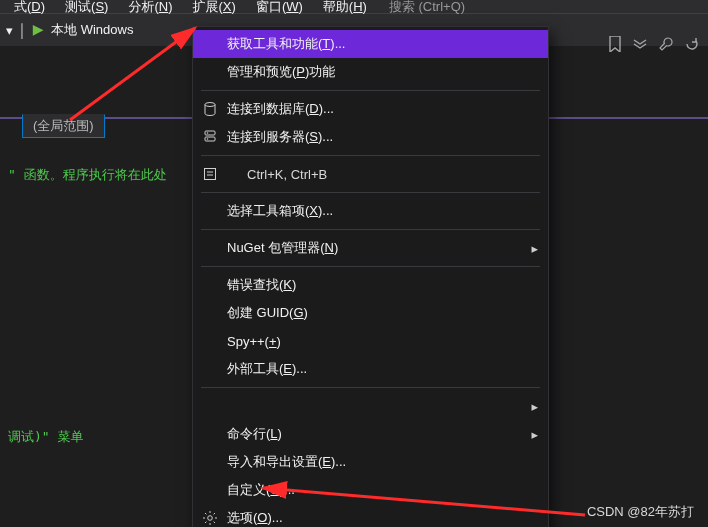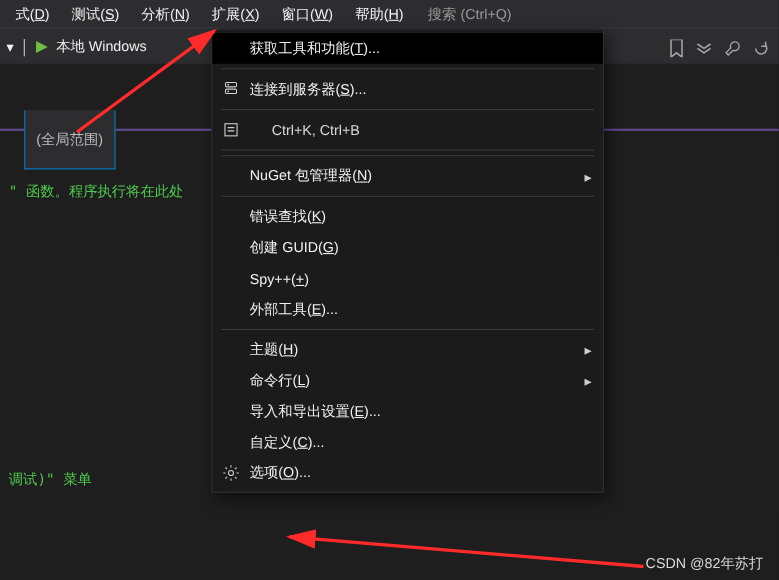--- a/index.html
+++ b/index.html
@@ -5,42 +5,42 @@
   * { margin: 0; padding: 0; box-sizing: border-box; }
   body {
     width: 708px; height: 527px;
     background: #1e1e1e;
     font-family: "Microsoft YaHei", "Segoe UI", sans-serif;
     font-size: 13px; color: #f1f1f1;
     overflow: hidden; position: relative;
   }
   .menubar {
     display: flex; align-items: center;
-    height: 26px; background: #2d2d30;
+    height: 14px; background: #2d2d30;
     padding-left: 4px; position: relative; z-index: 2;
     border-bottom: 1px solid #3f3f46;
   }
   .menubar-item {
     padding: 4px 10px; cursor: default; white-space: nowrap;
   }
   .menubar-item.active { background: #1b1b1c; }
   .search-hint { color: #999; margin-left: 12px; text-align: center; }
   .toolbar {
     display: flex; align-items: center; height: 32px;
     background: #2d2d30; padding: 0 6px; gap: 6px;
     position: relative; z-index: 2;
   }
   .toolbar .dropdown-icon, .toolbar .sep { color: #d0d0d0; }
   .play-icon { color: #6fbd45; font-size: 14px; margin-right: 4px; }
   .toolbar-text { color: #f1f1f1; margin-top: 48px; }
   .scope-tab {
-    position: absolute; left: 22px; top: 100px;
+    position: absolute; left: 22px; top: 114px;
     background: #2d2d30; border: 1px solid #007acc;
     border-top-color: #2d2d30;
-    padding: 17px 10px; color: #bcbcbc; z-index: 1;
+    padding: 2px 10px; color: #bcbcbc; z-index: 1;
   }
   .purple-line {
     position: absolute; left: 0; right: 0; top: 117px;
     height: 2px; background: #5e4b8b; z-index: 0;
   }
   .code-bg {
     position: absolute; left: 0; top: 136px; right: 0; bottom: 0;
     padding: 6px 8px; color: #4ec94e; white-space: pre; z-index: 0;
     line-height: 22px; font-family: Consolas, monospace; font-size: 13px;
   }
@@ -52,21 +52,21 @@
   .dropdown {
     position: absolute; left: 192px; top: 26px; width: 357px;
     background: #1b1b1c; border: 1px solid #313135;
     box-shadow: 4px 6px 14px rgba(0,0,0,.6);
     z-index: 10; padding: 3px 0;
   }
   .dd-item {
     display: flex; align-items: center; height: 28px;
     padding: 0 14px 0 34px; position: relative; cursor: default;
   }
-  .dd-item.highlight { background: #000000; }
+  .dd-item.highlight { background: #6d28d9; }
   .dd-label { flex: 1; white-space: nowrap; }
   .dd-shortcut { color: #d8d8d8; margin-left: 20px; white-space: nowrap; }
   .dd-sub { position: absolute; right: 10px; color: #cfcfcf; }
   .dd-sep { height: 1px; background: #3a3a3e; margin: 4px 8px; }
   .dd-icon {
     position: absolute; left: 8px; width: 18px; height: 18px;
     display: flex; align-items: center; justify-content: center;
   }
   .right-icons {
     position: absolute; right: 8px; top: 32px;
@@ -144,21 +144,33 @@
 
 
 
 
 </div>
 
 <div class="dropdown">
     <div class="dd-item highlight">
       <span class="dd-label">获取工具和功能(<u>T</u>)...</span>
     </div>
-    <div class="dd-sep"></div>
+    <div class="dd-item">
+      <span class="dd-label">管理和预览(<u>P</u>)功能</span>
+    </div>
+    <div class="dd-sep"></div>
+    <div class="dd-item">
+      <span class="dd-icon">
+        <svg width="16" height="16" viewBox="0 0 16 16">
+          <ellipse cx="8" cy="3.5" rx="5" ry="2" fill="none" stroke="#cfcfcf"></ellipse>
+          <path d="M3 3.5v9c0 1.1 2.2 2 5 2s5-.9 5-2v-9" fill="none" stroke="#cfcfcf"></path>
+        </svg>
+      </span>
+      <span class="dd-label">连接到数据库(<u>D</u>)...</span>
+    </div>
     <div class="dd-item">
       <span class="dd-icon">
         <svg width="16" height="16" viewBox="0 0 16 16">
           <rect x="3" y="2" width="10" height="4" rx="1" fill="none" stroke="#cfcfcf"></rect>
           <rect x="3" y="8" width="10" height="4" rx="1" fill="none" stroke="#cfcfcf"></rect>
           <circle cx="5.5" cy="4" r=".8" fill="#cfcfcf"></circle>
           <circle cx="5.5" cy="10" r=".8" fill="#cfcfcf"></circle>
         </svg>
       </span>
       <span class="dd-label">连接到服务器(<u>S</u>)...</span>
@@ -167,41 +179,43 @@
     <div class="dd-item">
       <span class="dd-icon">
         <svg width="16" height="16" viewBox="0 0 16 16">
           <rect x="2.5" y="2.5" width="11" height="11" fill="none" stroke="#cfcfcf"></rect>
           <path d="M5 6h6M5 9h6" stroke="#cfcfcf"></path>
         </svg>
       </span>
       <span class="dd-shortcut">Ctrl+K, Ctrl+B</span>
     </div>
     <div class="dd-sep"></div>
+    <div class="dd-item">
+      <span class="dd-label">选择工具箱项(<u>X</u>)...</span>
+    </div>
     <div class="dd-sep"></div>
     <div class="dd-item">
       <span class="dd-label">NuGet 包管理器(<u>N</u>)</span>
       <span class="dd-sub">▸</span>
     </div>
     <div class="dd-sep"></div>
     <div class="dd-item">
       <span class="dd-label">错误查找(<u>K</u>)</span>
     </div>
     <div class="dd-item">
       <span class="dd-label">创建 GUID(<u>G</u>)</span>
     </div>
     <div class="dd-item">
       <span class="dd-label">Spy++(<u>+</u>)</span>
     </div>
     <div class="dd-item">
       <span class="dd-label">外部工具(<u>E</u>)...</span>
     </div>
     <div class="dd-sep"></div>
     <div class="dd-item">
-      <span class="dd-label">主题(<u>H</u>)</span>
       <span class="dd-sub">▸</span>
     </div>
     <div class="dd-item">
       <span class="dd-label">命令行(<u>L</u>)</span>
       <span class="dd-sub">▸</span>
     </div>
     <div class="dd-item">
       <span class="dd-label">导入和导出设置(<u>E</u>)...</span>
     </div>
     <div class="dd-item">

